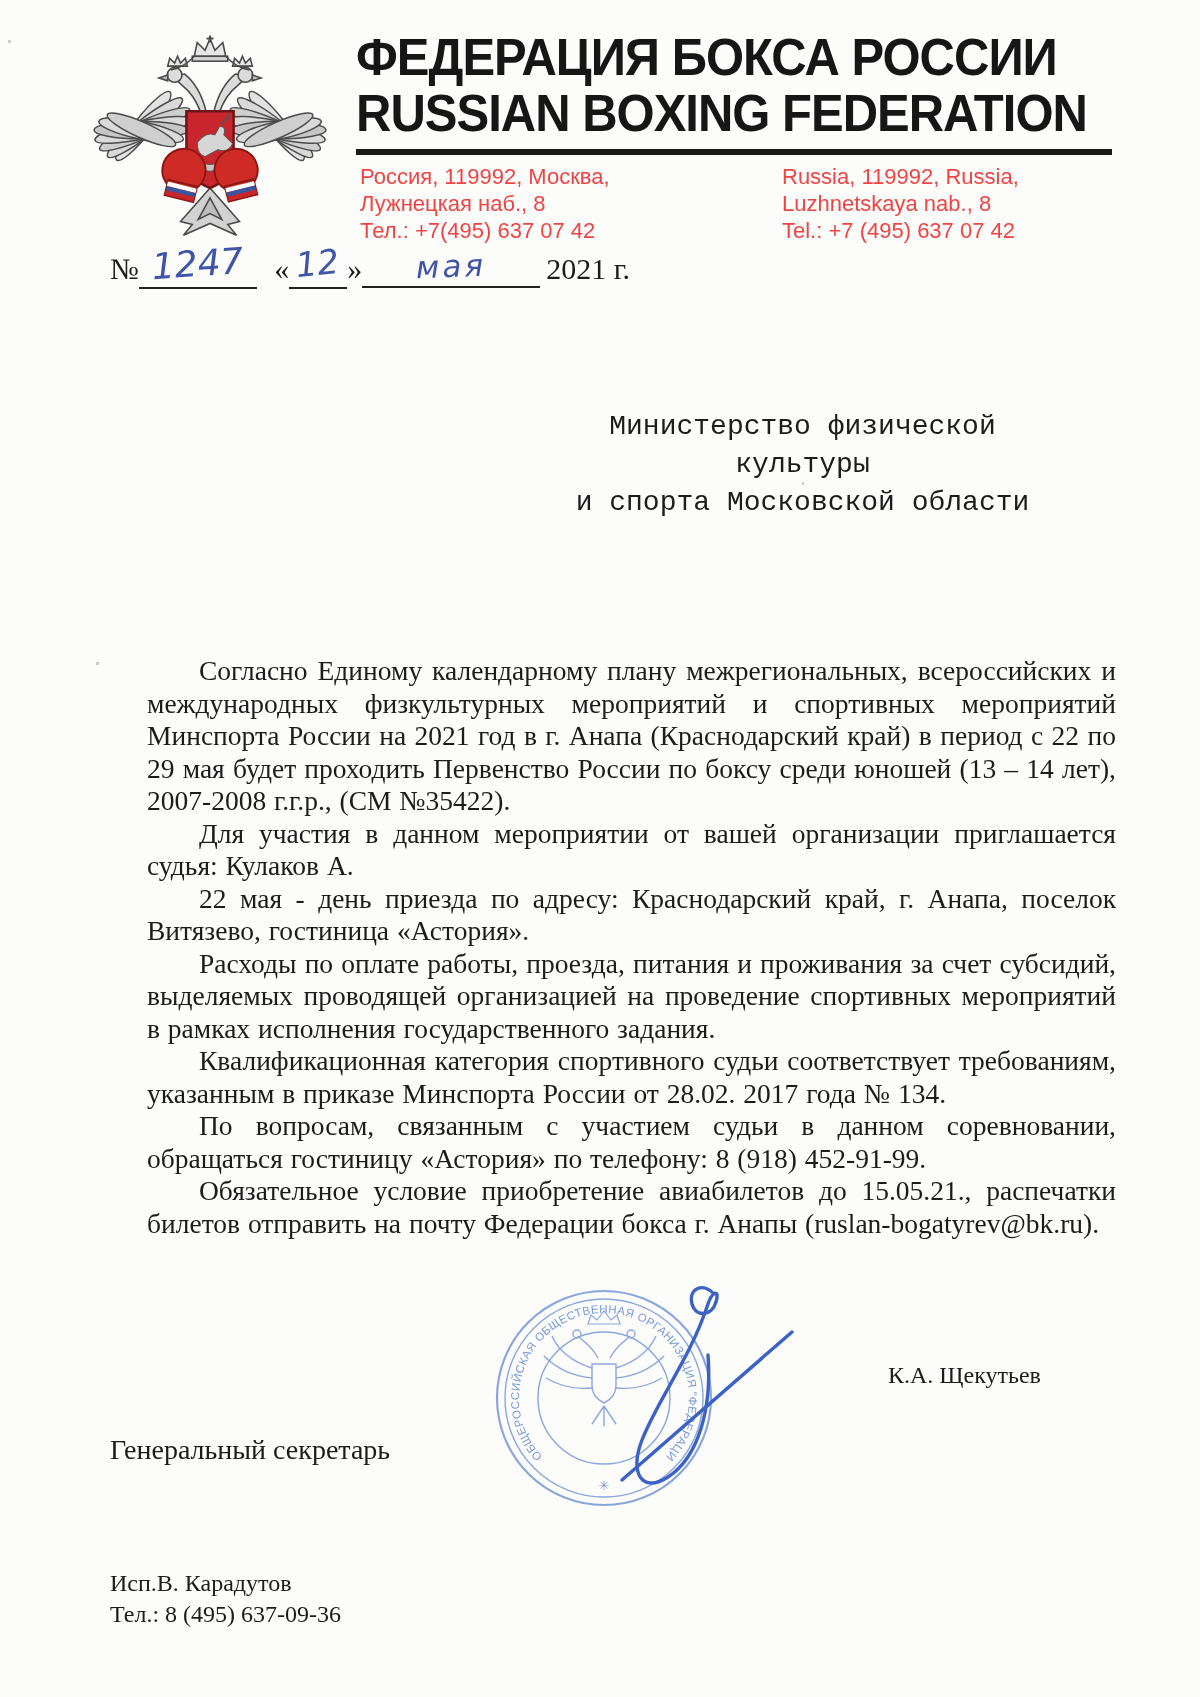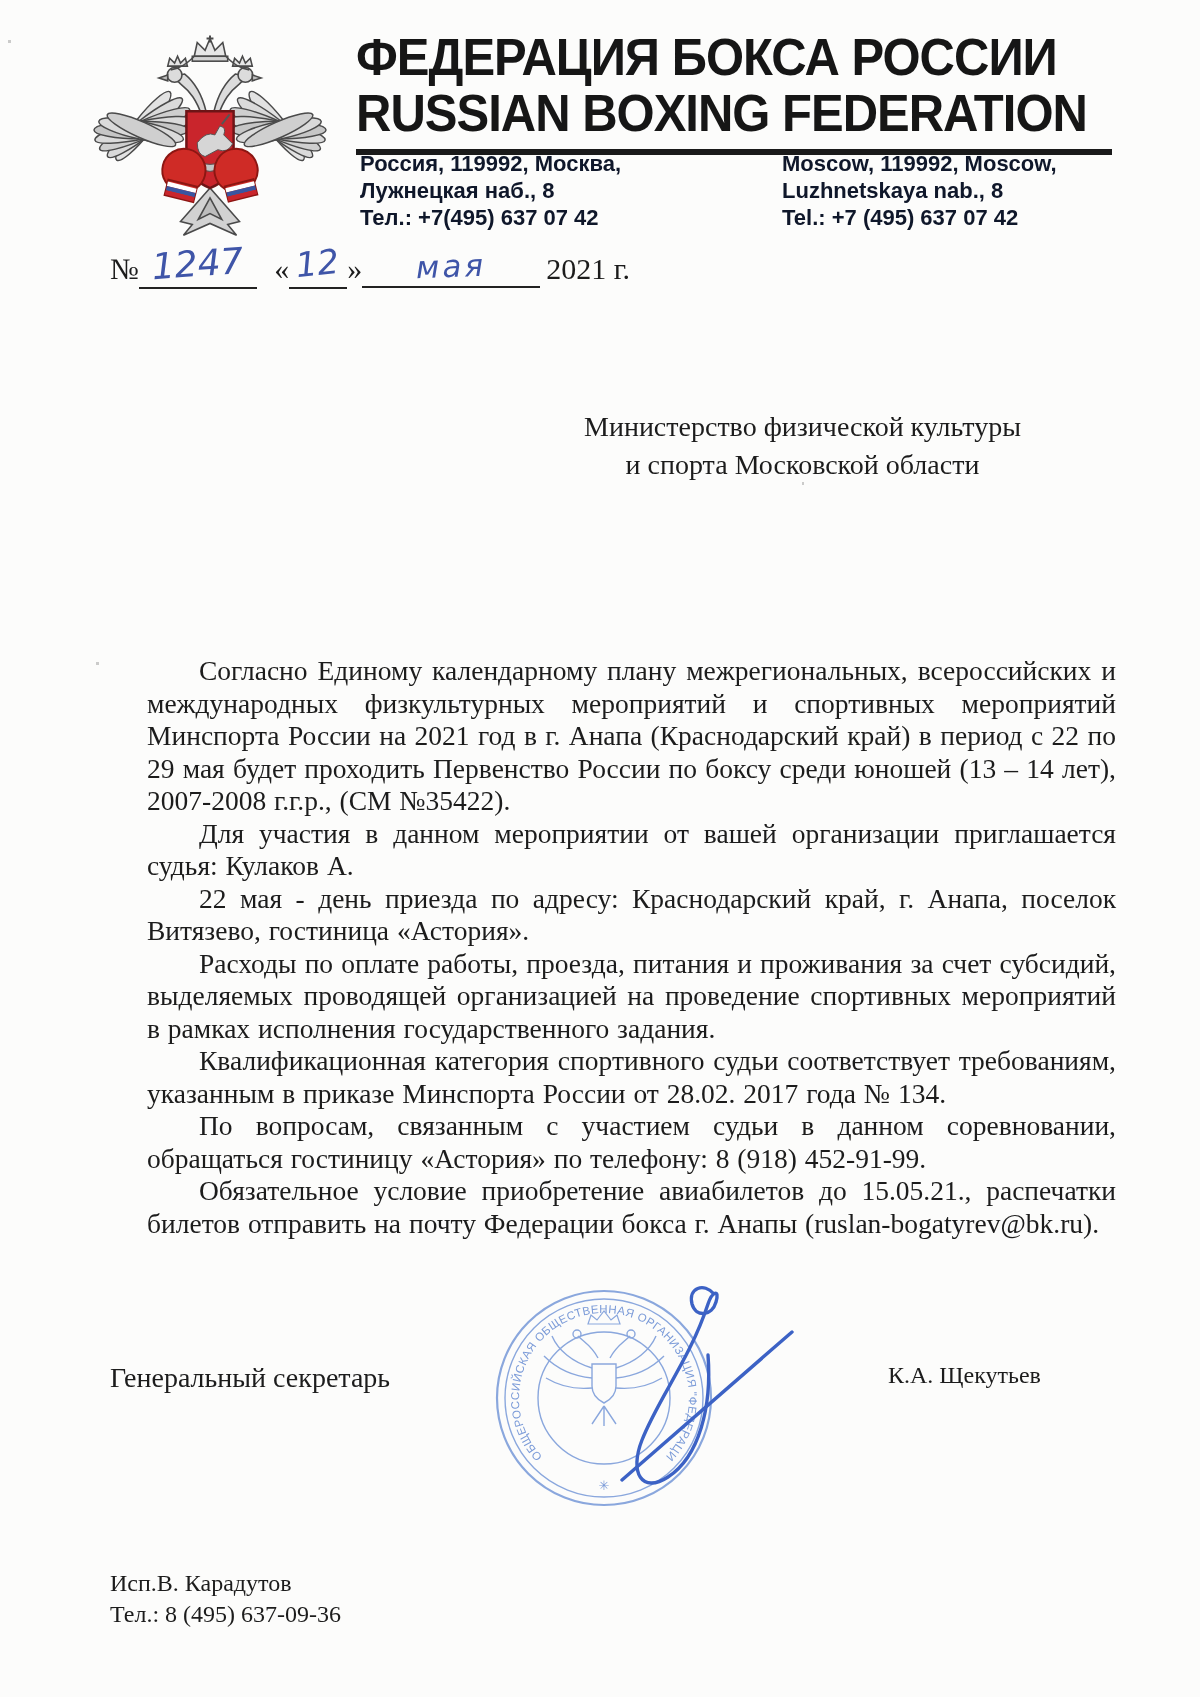--- a/index.html
+++ b/index.html
@@ -12,50 +12,50 @@
   
   #emblem { position:absolute; left:92px; top:22px; width:236px; height:218px; }
   #title-block { position:absolute; left:356px; top:28px; width:758px; }
   .org-title {
     font-family:"Liberation Sans", sans-serif; font-weight:bold;
     font-size:49px; line-height:56px; letter-spacing:-1px; color:#161616;
     white-space:nowrap; transform:scaleY(1.04); transform-origin:top left;
   }
   #header-rule { position:absolute; left:356px; top:149px; width:756px; height:6px; background:#1a1a1a; }
   .addr {
-    position:absolute; top:150px;
-    font-family:"Liberation Sans", sans-serif; font-weight:bold;
-    font-size:22px; line-height:27px; color:#0f172a;
+    position:absolute; top:163px;
+    font-family:"Liberation Sans", sans-serif; font-weight:normal;
+    font-size:22px; line-height:27px; color:#ef4444;
   }
   #addr-ru { left:360px; }
   #addr-en { left:782px; }
   
   #doc-line { position:absolute; left:110px; top:246px; font-size:30px; white-space:nowrap; }
   #doc-line .cell { display:inline-block; vertical-align:baseline; }
   .blank { border-bottom:2px solid #222; text-align:center; position:relative; }
   .hand {
     font-family:"DejaVu Sans", sans-serif; font-style:italic;
     color:#3f55a8; display:inline-block;
   }
   #hw-number { font-size:36px; transform:rotate(-4deg) translateY(-3px); }
   #hw-day    { font-size:34px; transform:rotate(-6deg) translateY(-4px); }
   #hw-month  { font-size:31px; transform:rotate(-2deg) translateY(-2px); letter-spacing:3px; }
   
   #recipient {
     position:absolute; left:575px; top:408px; width:455px;
-    font-size:28px; line-height:38px; text-align:center;
+    font-size:28px; line-height:38px; text-align:center;font-family:Liberation Mono, monospace;
   }
   
   #body-text {
     position:absolute; left:110px; top:655px; width:1006px;
     font-size:27.5px; line-height:32.5px; text-align:justify;
   }
   #body-text p { text-indent:52px; word-spacing:1px;margin-left:37px; }
   
-  #sig-role  { position:absolute; left:110px; top:1362px; font-size:28px; }
+  #sig-role  { position:absolute; left:110px; top:1434px; font-size:28px; }
   #sig-name  { position:absolute; left:888px; top:1362px; font-size:24px; }
   #stamp-sig { position:absolute; left:470px; top:1272px; width:340px; height:330px; overflow:visible; }
   
   #footer { position:absolute; left:110px; top:1568px; font-size:24px; line-height:31px; }
   
   .speck { position:absolute; background:#9a9a9a; opacity:.5; }
 </style>
 </head>
 <body>
 
@@ -140,21 +140,21 @@
     <div class="org-title">RUSSIAN BOXING FEDERATION</div>
   </div>
   <div id="header-rule"></div>
 
   <div id="addr-ru" class="addr">
     <div>Россия, 119992, Москва,</div>
     <div>Лужнецкая наб., 8</div>
     <div>Тел.: +7(495) 637 07 42</div>
   </div>
   <div id="addr-en" class="addr">
-    <div>Moscow, 119992, Moscow,</div>
+    <div>Russia, 119992, Russia,</div>
     <div>Luzhnetskaya nab., 8</div>
     <div>Tel.: +7 (495) 637 07 42</div>
   </div>
 
   <div id="doc-line">
     <span class="cell">№</span><span class="cell blank" style="width:118px;"><span class="hand" id="hw-number">1247</span></span>
     <span class="cell" style="margin-left:10px;">«</span><span class="cell blank" style="width:58px;"><span class="hand" id="hw-day">12</span></span><span class="cell">»</span><span class="cell blank" style="width:178px;"><span class="hand" id="hw-month">мая</span></span><span class="cell" style="margin-left:6px;">2021 г.</span>
   </div>
 
   <div id="recipient">

